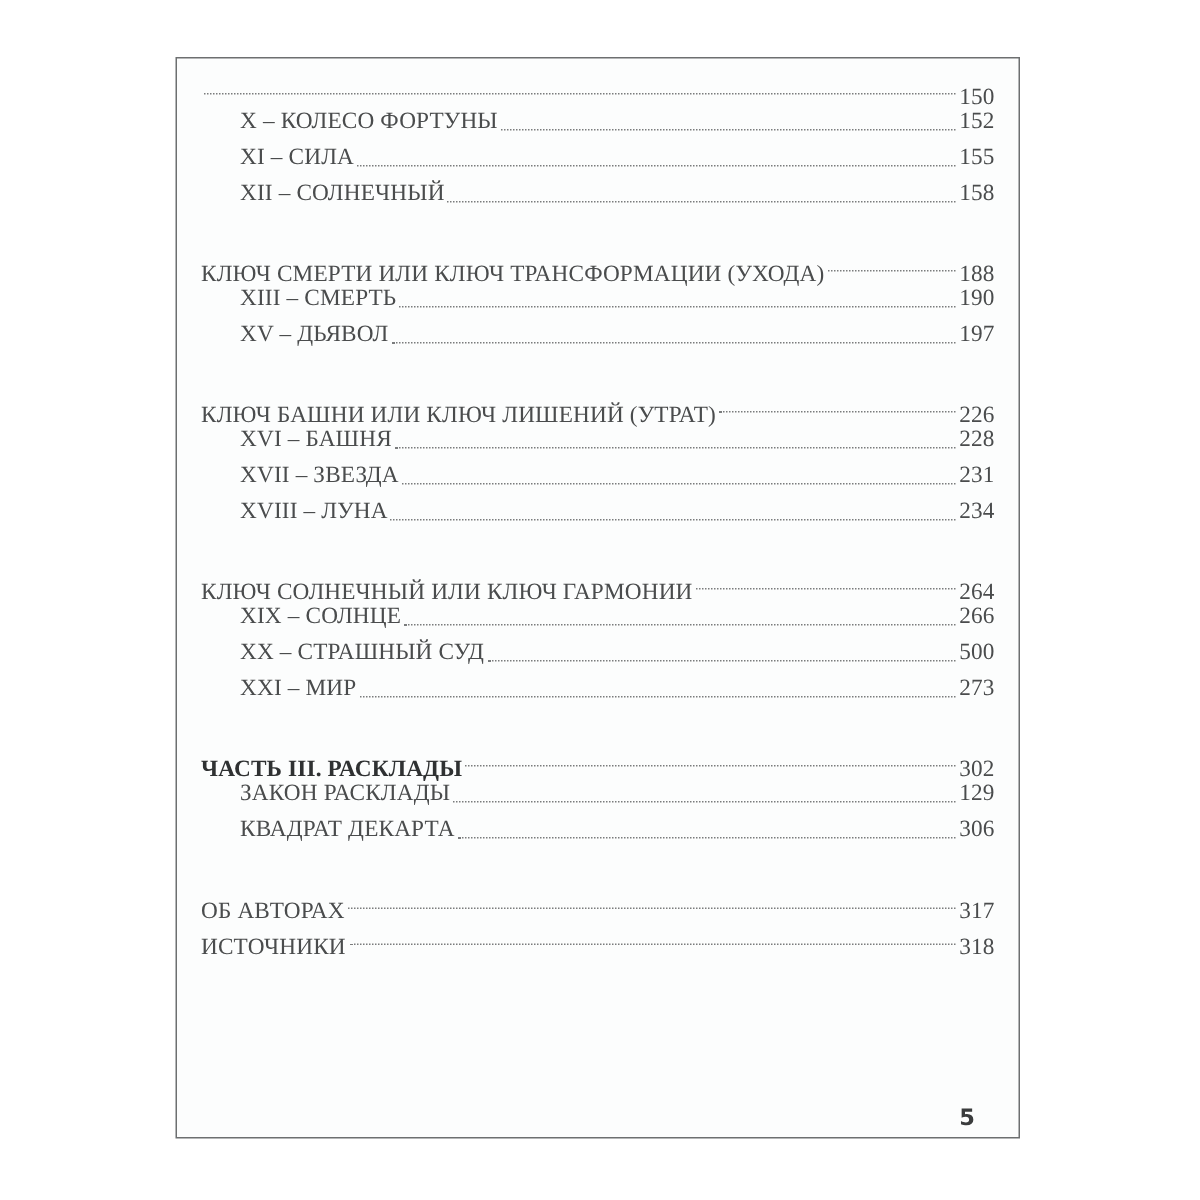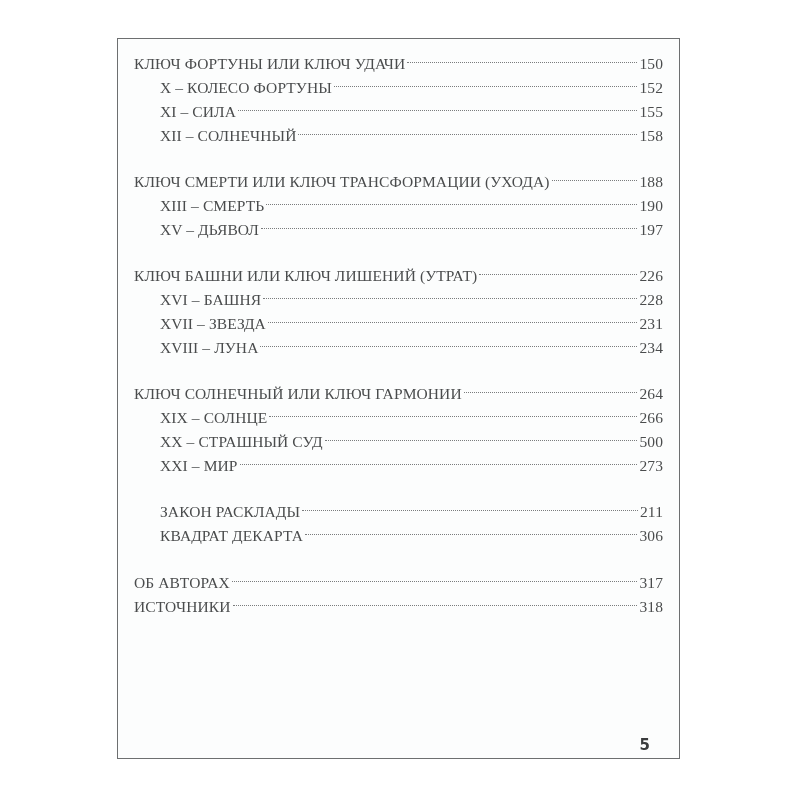--- a/index.html
+++ b/index.html
@@ -39,20 +39,21 @@
       align-items: baseline;
       height: 24px;
       line-height: 24px;
       font-size: 15.5px;
       color: #4a4c4d;
       white-space: nowrap;
       letter-spacing: 0.1px;
     }
     .row.sub {
       padding-left: 26px;
+      align-items: flex-end;
     }
     .row.bold .label {
       font-weight: bold;
       color: #2f3132;
     }
     .row .label {
       flex: 0 0 auto;
     }
     .row .leader {
       flex: 1 1 auto;
@@ -84,21 +85,20 @@
     }
   </style>
 </head>
 <body>
 
 <div class="page">
   <div class="toc">
 
     <div class="group">
       <div class="row">
-        <span class="label">КЛЮЧ ФОРТУНЫ ИЛИ КЛЮЧ УДАЧИ</span>
         <span class="leader"></span>
         <span class="pg">150</span>
       </div>
       <div class="row sub">
         <span class="label">X – КОЛЕСО ФОРТУНЫ</span>
         <span class="leader"></span>
         <span class="pg">152</span>
       </div>
       <div class="row sub">
         <span class="label">XI – СИЛА</span>
@@ -170,24 +170,29 @@
         <span class="pg">500</span>
       </div>
       <div class="row sub">
         <span class="label">XXI – МИР</span>
         <span class="leader"></span>
         <span class="pg">273</span>
       </div>
     </div>
 
     <div class="group g-part">
+      <div class="row bold">
+        <span class="label">ЧАСТЬ III. РАСКЛАДЫ</span>
+        <span class="leader"></span>
+        <span class="pg">302</span>
+      </div>
       <div class="row sub">
         <span class="label">ЗАКОН РАСКЛАДЫ</span>
         <span class="leader"></span>
-        <span class="pg">211</span>
+        <span class="pg">129</span>
       </div>
       <div class="row sub">
         <span class="label">КВАДРАТ ДЕКАРТА</span>
         <span class="leader"></span>
         <span class="pg">306</span>
       </div>
     </div>
 
     <div class="group">
       <div class="row">

